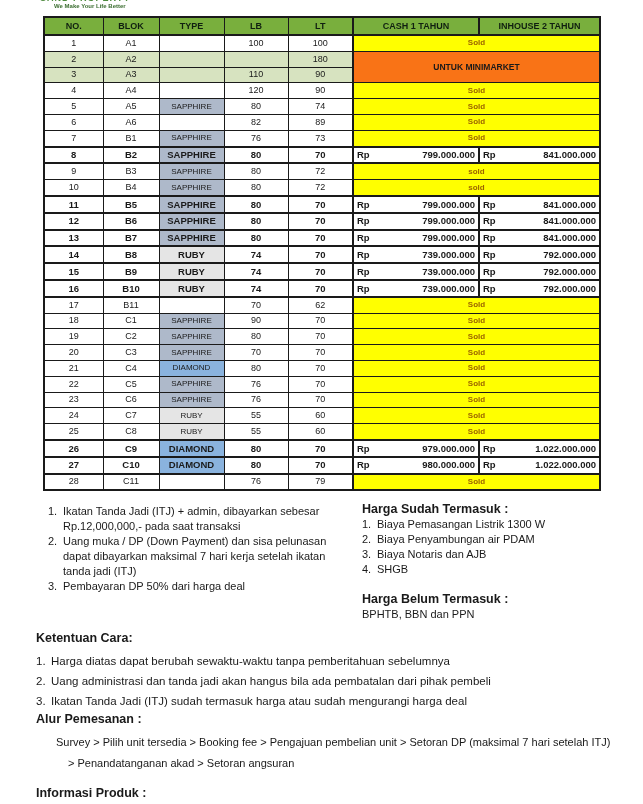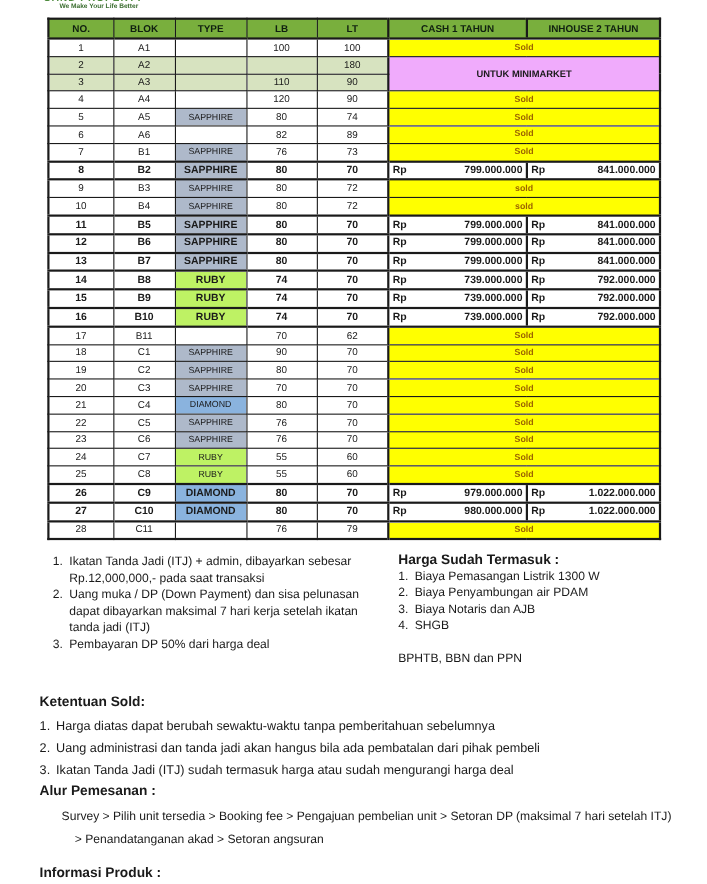--- a/index.html
+++ b/index.html
@@ -17,24 +17,24 @@
   th{
     background:#79af3d;border:1px solid #1a1a1a;border-bottom-width:2px;
     font-size:9px;font-weight:bold;height:16px;padding:0;color:#102010;
   }
   td{
     border:1px solid #1a1a1a;height:14.8px;font-size:9px;text-align:center;
     padding:0 3px;line-height:1;overflow:hidden;white-space:nowrap;
   }
   .pl{border-left-width:2px !important;}
   td.sold{background:#ffff00;color:#9c6500;font-size:8px;font-weight:bold;}
-  td.minimarket{background:#f0abfc;font-weight:bold;font-size:8.5px;}
+  td.minimarket{background:#f97316;font-weight:bold;font-size:8.5px;}
   td.type{font-size:8px;}
   td.sapphire{background:#aeb9ca;}
-  td.ruby{background:#bef264;}
+  td.ruby{background:#e5e5e5;}
   td.diamond{background:#8ab3de;}
   td.green{background:#d7e3c0;}
   tr.bold-row td{font-weight:bold;font-size:9.5px;border-top-width:2px;border-bottom-width:2px;}
   td.price{text-align:left;}
   td.price .rp{float:left;}
   td.price .amt{float:right;}
   
   .sec-h{font-size:12.5px;font-weight:bold;line-height:15px;}
   .itm{display:flex;font-size:11px;line-height:15px;}
   .itm .n{flex:none;width:15px;}
@@ -401,25 +401,26 @@
     <span class="n">3.</span>
     <span class="t">Biaya Notaris dan AJB</span>
   </div>
   <div class="itm">
     <span class="n">4.</span>
     <span class="t">SHGB</span>
   </div>
 </div>
 
 <div class="belum">
+  <div class="sec-h">Harga Belum Termasuk :</div>
   <div class="line">BPHTB, BBN dan PPN</div>
 </div>
 
 <div class="ketentuan">
-  <div class="sec-h">Ketentuan Sold:</div>
+  <div class="sec-h">Ketentuan Cara:</div>
   <div class="itm">
     <span class="n">1.</span>
     <span class="t">Harga diatas dapat berubah sewaktu-waktu tanpa pemberitahuan sebelumnya</span>
   </div>
   <div class="itm">
     <span class="n">2.</span>
     <span class="t">Uang administrasi dan tanda jadi akan hangus bila ada pembatalan dari pihak pembeli</span>
   </div>
   <div class="itm">
     <span class="n">3.</span>

